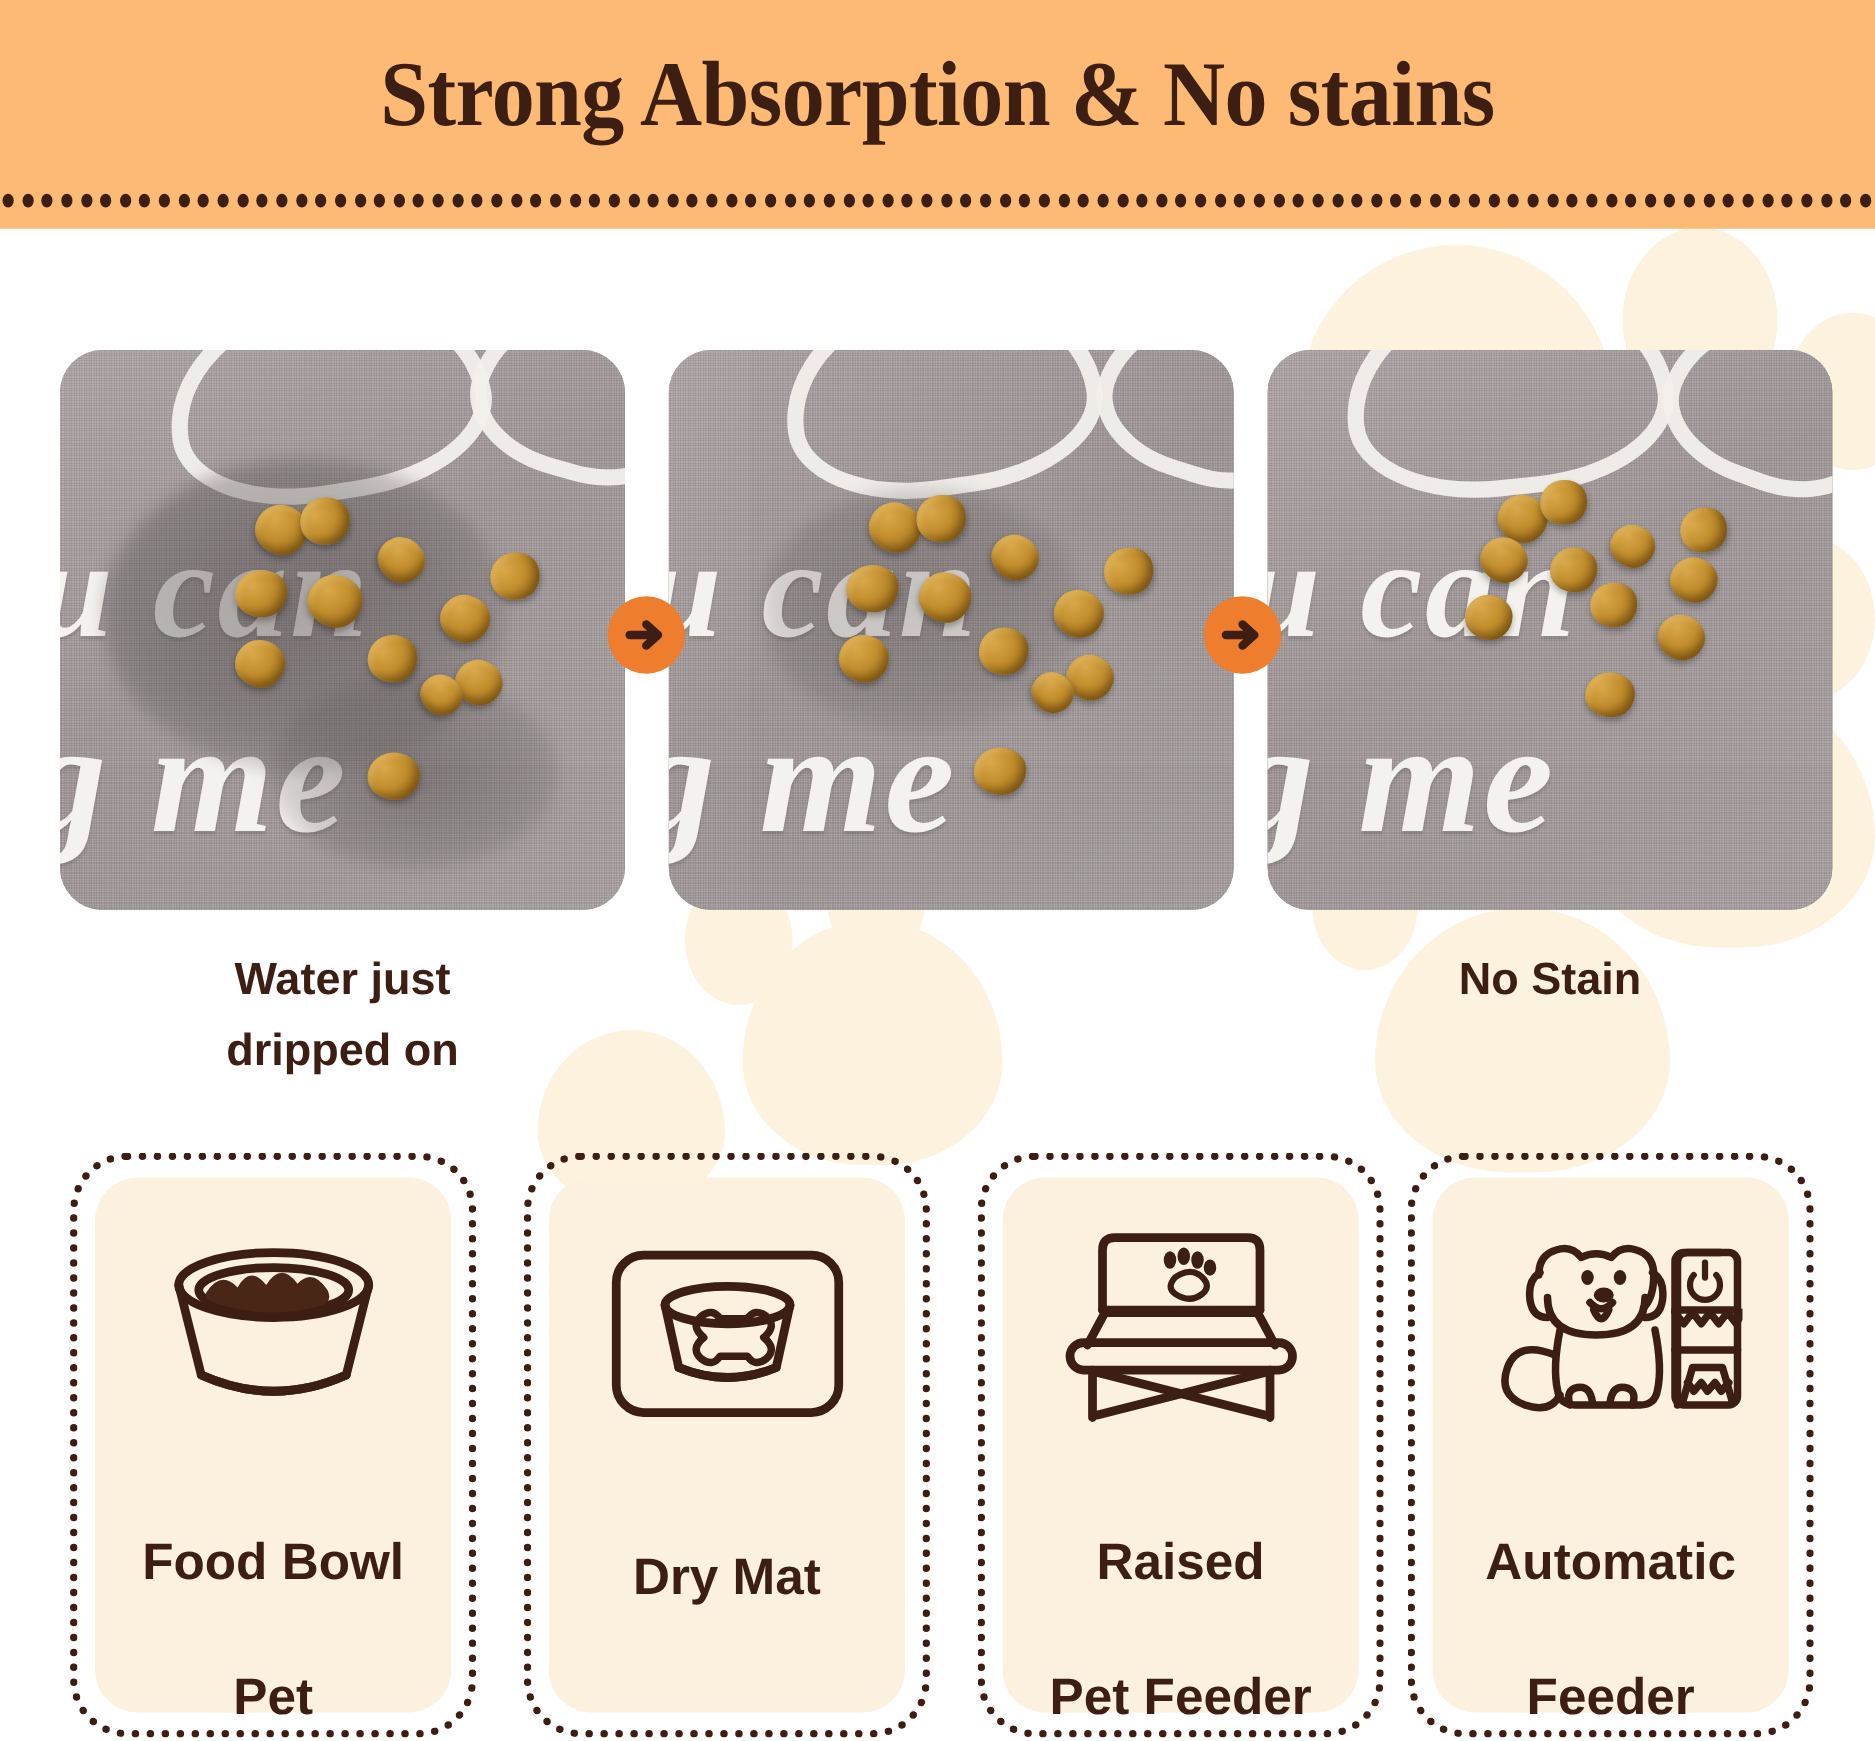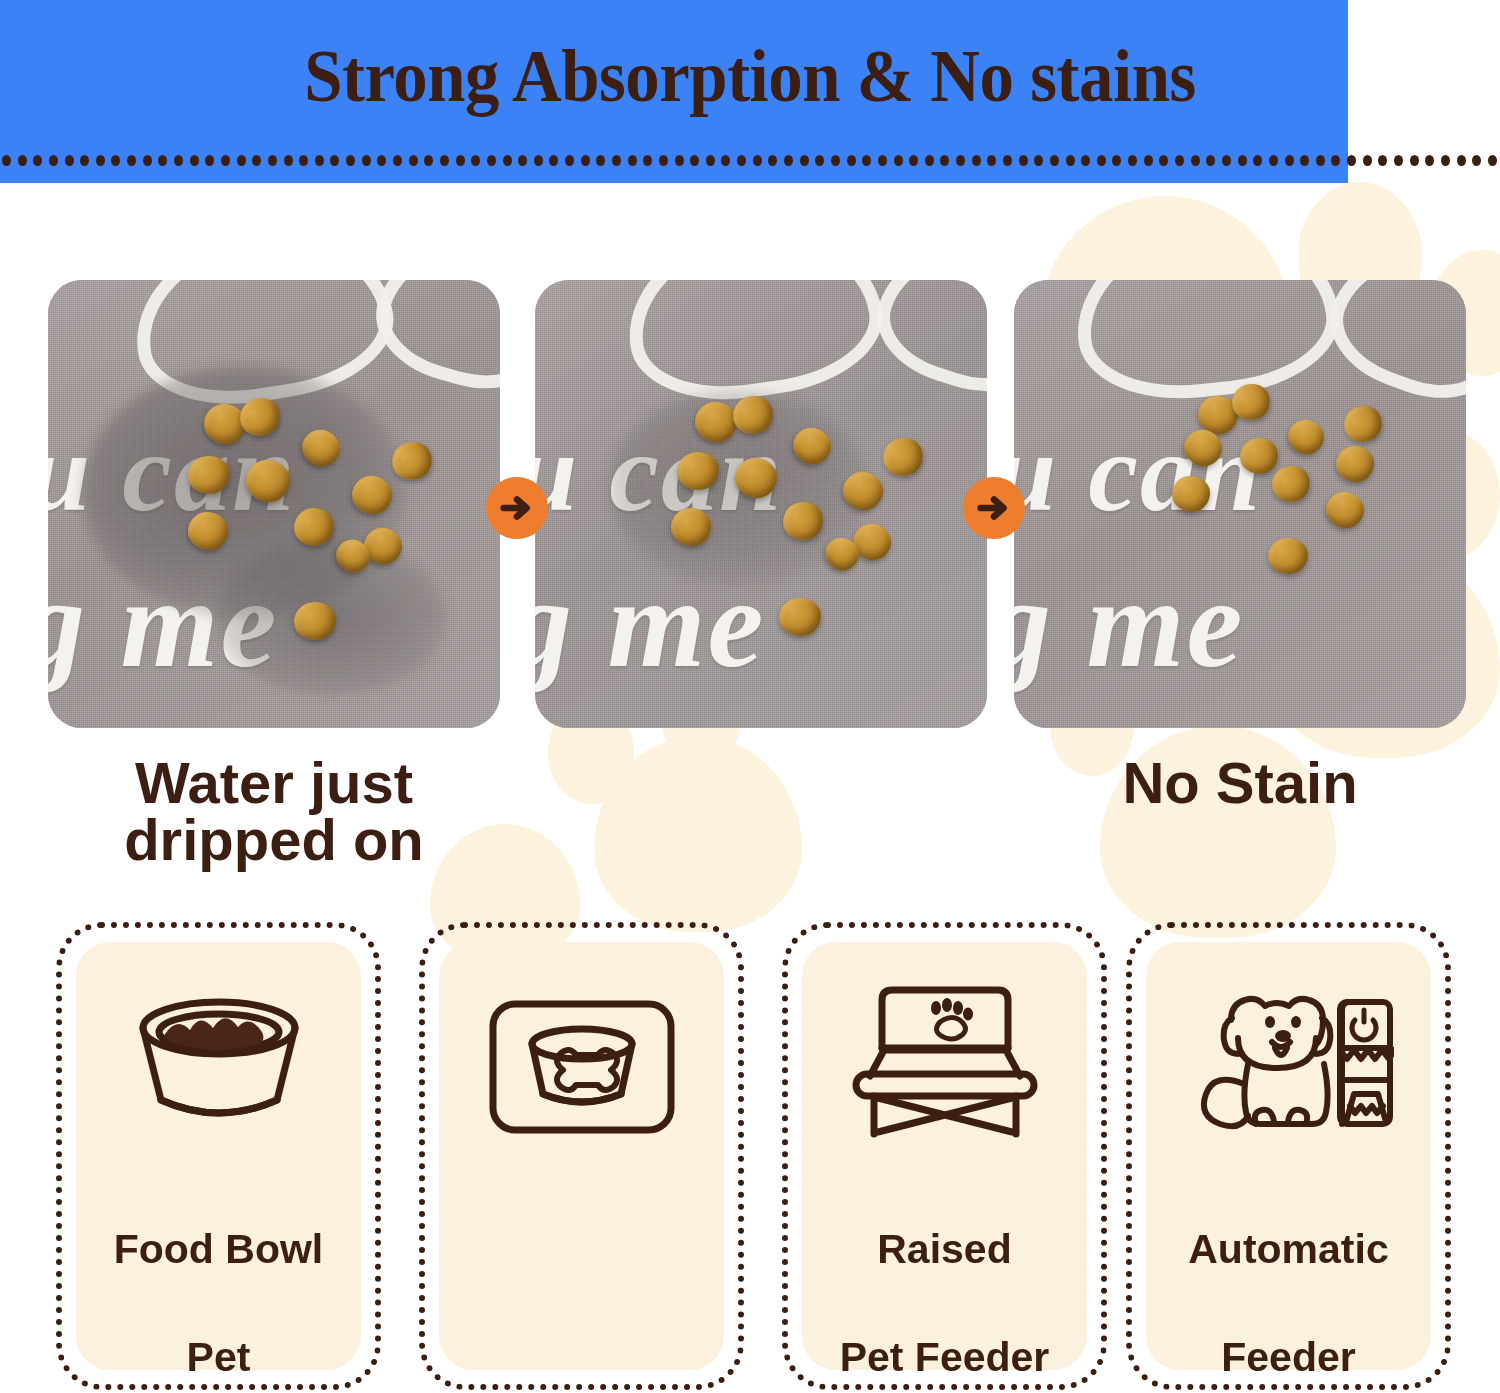--- a/index.html
+++ b/index.html
@@ -32,23 +32,23 @@
   .wm-toe {
     position: absolute;
     background: #FDF2DE;
     border-radius: 50%;
   }
 
   
   #header-band {
     position: absolute;
     left: 0; top: 0;
-    width: 1348px;
+    width: 1500px;
     height: 183px;
-    background: #3b82f6;
+    background: #fdba74;
     z-index: 3;
   }
   #header-title {
     position: absolute;
     left: 0; top: 34px;
     width: 1500px;
     text-align: center;
     color: #3D1E12;
     font-family: "Liberation Serif", "DejaVu Serif", serif;
     font-weight: bold;
@@ -177,21 +177,21 @@
 
   
   .caption {
     position: absolute;
     top: 571px;
     width: 452px;
     text-align: center;
     color: #3D1E12;
     font-family: "Liberation Sans", sans-serif;
     font-weight: bold;
-    font-size: 58px;
+    font-size: 36px;
     line-height: 57px;
     z-index: 4;
   }
   #caption-1 { left: 48px; }
   #caption-2 { left: 535px; }
   #caption-3 { left: 1014px; }
 
   
   #feature-cards {
     position: absolute;
@@ -498,20 +498,21 @@
             <ellipse cx="105" cy="62" rx="50" ry="15"></ellipse>
             <path d="M55 62 L66 112 Q105 128 144 112 L155 62"></path>
             <path d="M66 112 Q105 128 144 112"></path>
           </g>
           <g fill="none" stroke="#3D1E12" stroke-width="6" stroke-linejoin="round">
             <path d="M86 88 q-11 -9 -2 -17 q9 -7 15 2 h22 q6 -9 15 -2 q9 8 -2 17 q11 9 2 17 q-9 7 -15 -2 h-22 q-6 9 -15 2 q-9 -8 2 -17 Z"></path>
           </g>
         </svg>
       </div>
       <div class="card-label">
+        <div>Dry Mat</div>
       </div>
     </div>
   </div>
 
   <div class="feature-card" id="feature-card-2">
     <div class="card-inner">
       <div class="card-icon">
         <svg viewBox="0 0 210 170" aria-hidden="true">
           <g fill="none" stroke="#3D1E12" stroke-width="7" stroke-linecap="round" stroke-linejoin="round">
             <path d="M42 72 V24 q0 -10 10 -10 H158 q10 0 10 10 V72"></path>

